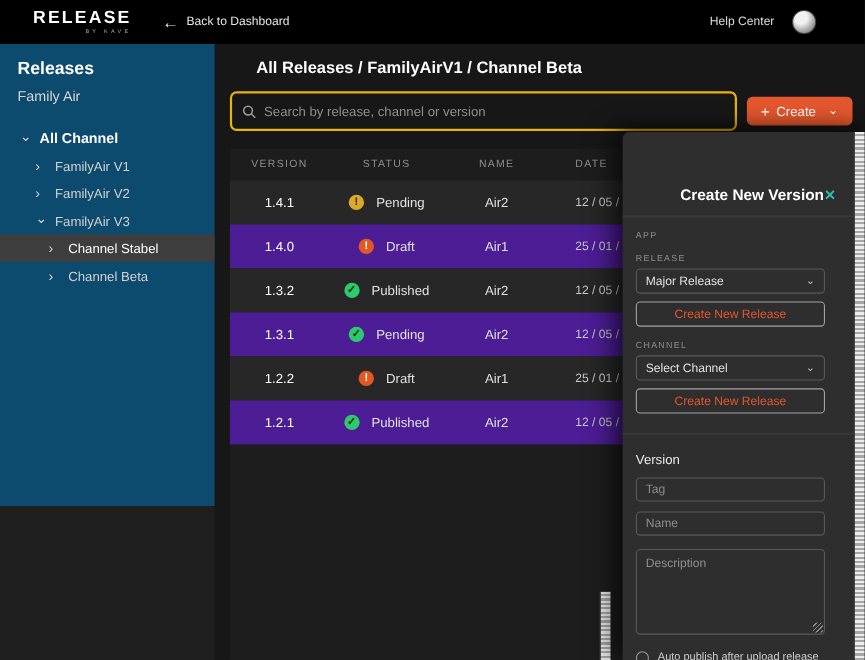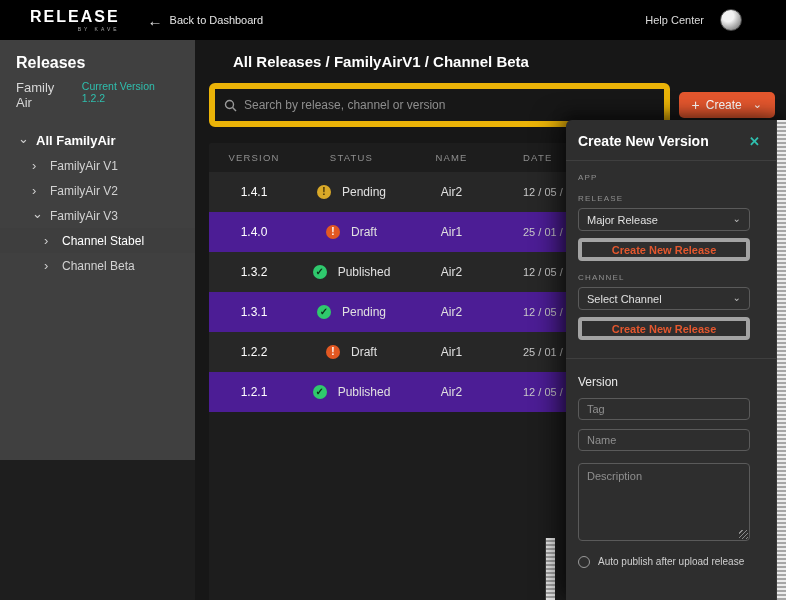--- a/index.html
+++ b/index.html
@@ -16,42 +16,42 @@
     margin-left:28px; cursor:pointer; }
   .back .arrow { font-size:15px; line-height:1; }
   .topbar-right { margin-left:auto; display:flex; align-items:center; gap:16px; }
   .help { color:#dcdcdc; font-size:11px; cursor:pointer; }
   .avatar { width:22px; height:22px; border-radius:50%;
     background:radial-gradient(circle at 35% 30%, #f2f2f2 0 30%, #9b9b9b 70%, #6e6e6e);
     border:1px solid #4a4a4a; cursor:pointer; }
 
   
   .sidebar { position:absolute; left:0; top:40px; width:195px; bottom:0; background:#1e1e1e; z-index:5; }
-  .sidebar-inner { background:#404040; height:420px; padding-top:14px; }
+  .sidebar-inner { background:#0c4a6e; height:420px; padding-top:14px; }
   .sb-title { color:#fff; font-size:16px; font-weight:bold; padding:0 16px; }
   .app-row { display:flex; align-items:flex-start; gap:10px; padding:8px 16px 12px 16px; }
   .app-name { color:#d6d6d6; font-size:13px; }
   .cur-ver { color:#2fbfae; font-size:10.5px; }
   .tree { margin-top:6px; }
   .tree-item { display:flex; align-items:center; gap:8px; height:25px; cursor:pointer; color:#d2d2d2; }
   .tree-item.lvl0 { padding-left:18px; }
   .tree-item.lvl1 { padding-left:32px; }
   .tree-item.lvl2 { padding-left:44px; }
   .tree-item.selected { background:#3e3e3e; color:#fff; }
   .tchev { color:#cfcfcf; font-size:13px; width:10px; display:inline-block; line-height:1; }
   .tchev.exp { transform:translateY(-2px); }
   .tlabel { font-size:12px; }
   .lvl0 .tlabel { font-weight:bold; font-size:13px; color:#fff; }
 
   
   .main { position:absolute; left:195px; top:40px; right:0; bottom:0; background:#171717;
     padding:13px 11px 0 14px; z-index:1; }
   .breadcrumb { color:#fff; font-size:15px; font-weight:bold;margin-left:24px; }
   .controls { display:flex; align-items:center; gap:9px; margin-top:13px; }
-  .search { flex:1; height:25px; border:6px solid #eab308; border-radius:6px;
+  .search { flex:1; height:25px; border:2px solid #eab308; border-radius:6px;
     display:flex; align-items:center; padding:16px 9px; background:#171717;justify-content:flex-end; }
   .search svg { flex:none; }
   .search input { flex:1; background:transparent; border:none; outline:none; color:#ddd;
     font-size:12px; margin-left:7px; font-family:inherit; }
   .search input::placeholder { color:#8e8e8e; }
   .create-btn { display:flex; align-items:center; gap:6px; height:26px; padding:0 13px;
     background:#e4572e; border:none; border-radius:5px; color:#fff; font-size:12px;
     cursor:pointer; font-family:inherit; }
   .create-btn .plus { font-size:14px; line-height:1; }
   .create-btn .caret { font-size:11px; margin-left:5px; transform:translateY(-1px); }
@@ -73,34 +73,34 @@
   .sicon.success { background:#2fc96d; color:#0c2d18; }
   .sicon.warning { background:#d9a928; color:#3a2c05; }
   .sicon.error   { background:#e25822; color:#fff; }
   .stext { font-size:12px; color:#e0e0e0; }
   .cd { text-align:left; padding-left:24px; font-size:11px; color:#c9c9c9; }
 
   
   .panel { position:absolute; left:566px; top:120px; width:220px; bottom:0; background:#2e2e2e;
     border-radius:6px 6px 0 0; z-index:20;
     box-shadow:-10px 0 24px rgba(0,0,0,.5), 0 -6px 14px rgba(0,0,0,.35); }
-  .panel-header { display:flex; align-items:center; justify-content:space-between;
-    padding:13px 26px 11px 12px; border-bottom:1px solid #3f3f3f; }
+  .panel-header { display:flex; align-items:center; justify-content:flex-end;
+    padding:13px 26px 11px 12px; border-bottom:1px solid #3f3f3f;margin-top:36px; }
   .panel-title { color:#fff; font-size:14px; font-weight:bold; }
   .close { color:#2fbfae; font-size:13px; font-weight:bold; cursor:pointer; }
   .panel-body { padding:0 36px 0 12px; }
   .flabel { font-size:8px; letter-spacing:1.2px; color:#8f8f8f; margin-top:12px; }
   .fvalue { font-size:13px; color:#fff; font-weight:bold; margin-top:3px; }
   .select { height:23px; border:1px solid #5a5a5a; border-radius:4px; margin-top:5px;
     display:flex; align-items:center; justify-content:space-between; padding:0 8px;
     font-size:11px; color:#e0e0e0; cursor:pointer; }
   .select .chev { color:#bdbdbd; font-size:10px; transform:translateY(-1px); }
   .ghost-btn { display:block; width:100%; height:23px; margin-top:7px; background:transparent;
-    border:4px solid #a3a3a3; border-radius:4px; color:#e4572e; font-size:11px; cursor:pointer;
-    font-family:inherit;font-weight:bold; }
+    border:1px solid #a3a3a3; border-radius:4px; color:#e4572e; font-size:11px; cursor:pointer;
+    font-family:inherit; }
   .pdivider { border:none; border-top:1px solid #3f3f3f; margin:18px -26px 0 -12px; }
   .section-label { margin-top:16px; font-size:12px; color:#e8e8e8; }
   .pinput { display:block; width:100%; height:22px; margin-top:9px; background:transparent;
     border:1px solid #5a5a5a; border-radius:4px; color:#ddd; font-size:11px; padding:0 8px;
     outline:none; font-family:inherit; }
   .pinput::placeholder, .ptext::placeholder { color:#8f8f8f; }
   .ta-wrap { position:relative; margin-top:12px; }
   .ptext { display:block; width:100%; height:78px; background:transparent; border:1px solid #5a5a5a;
     border-radius:4px; color:#ddd; font-size:11px; padding:6px 8px; outline:none; resize:none;
     font-family:inherit; }
@@ -133,26 +133,25 @@
     <span class="help">Help Center</span>
     <span class="avatar"></span>
   </div>
 </header>
 
 <nav class="sidebar">
   <div class="sidebar-inner">
     <h2 class="sb-title">Releases</h2>
     <div class="app-row">
       <span class="app-name">Family Air</span>
-      <span class="cur-ver">Current Version 1.2.2</span>
     </div>
     <div class="tree" id="tree">
         <div class="tree-item lvl0">
           <span class="tchev exp">⌄</span>
-          <span class="tlabel">All FamilyAir</span>
+          <span class="tlabel">All Channel</span>
         </div>
         <div class="tree-item lvl1">
           <span class="tchev">›</span>
           <span class="tlabel">FamilyAir V1</span>
         </div>
         <div class="tree-item lvl1">
           <span class="tchev">›</span>
           <span class="tlabel">FamilyAir V2</span>
         </div>
         <div class="tree-item lvl1">

